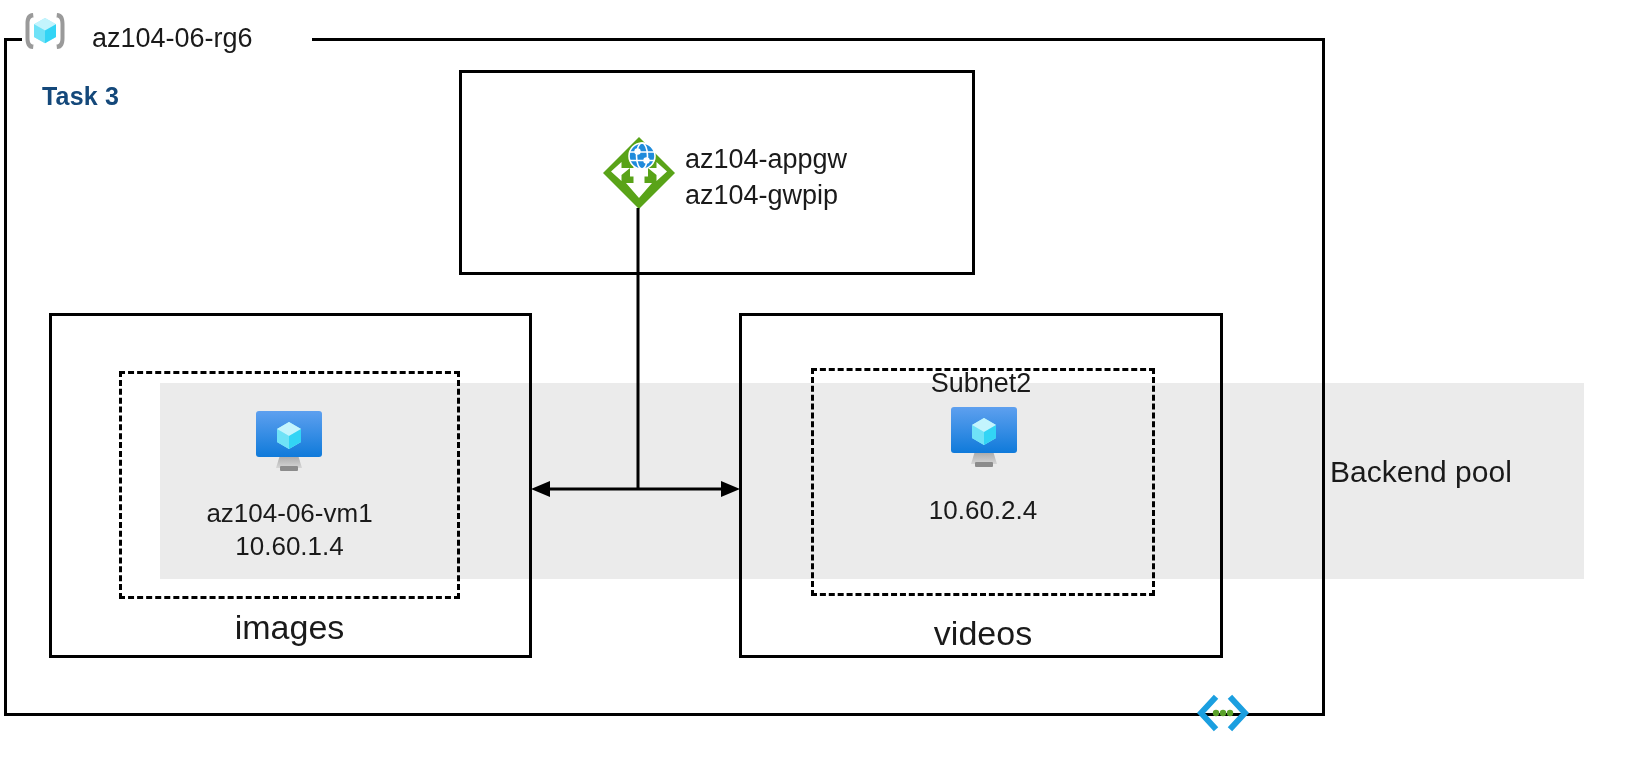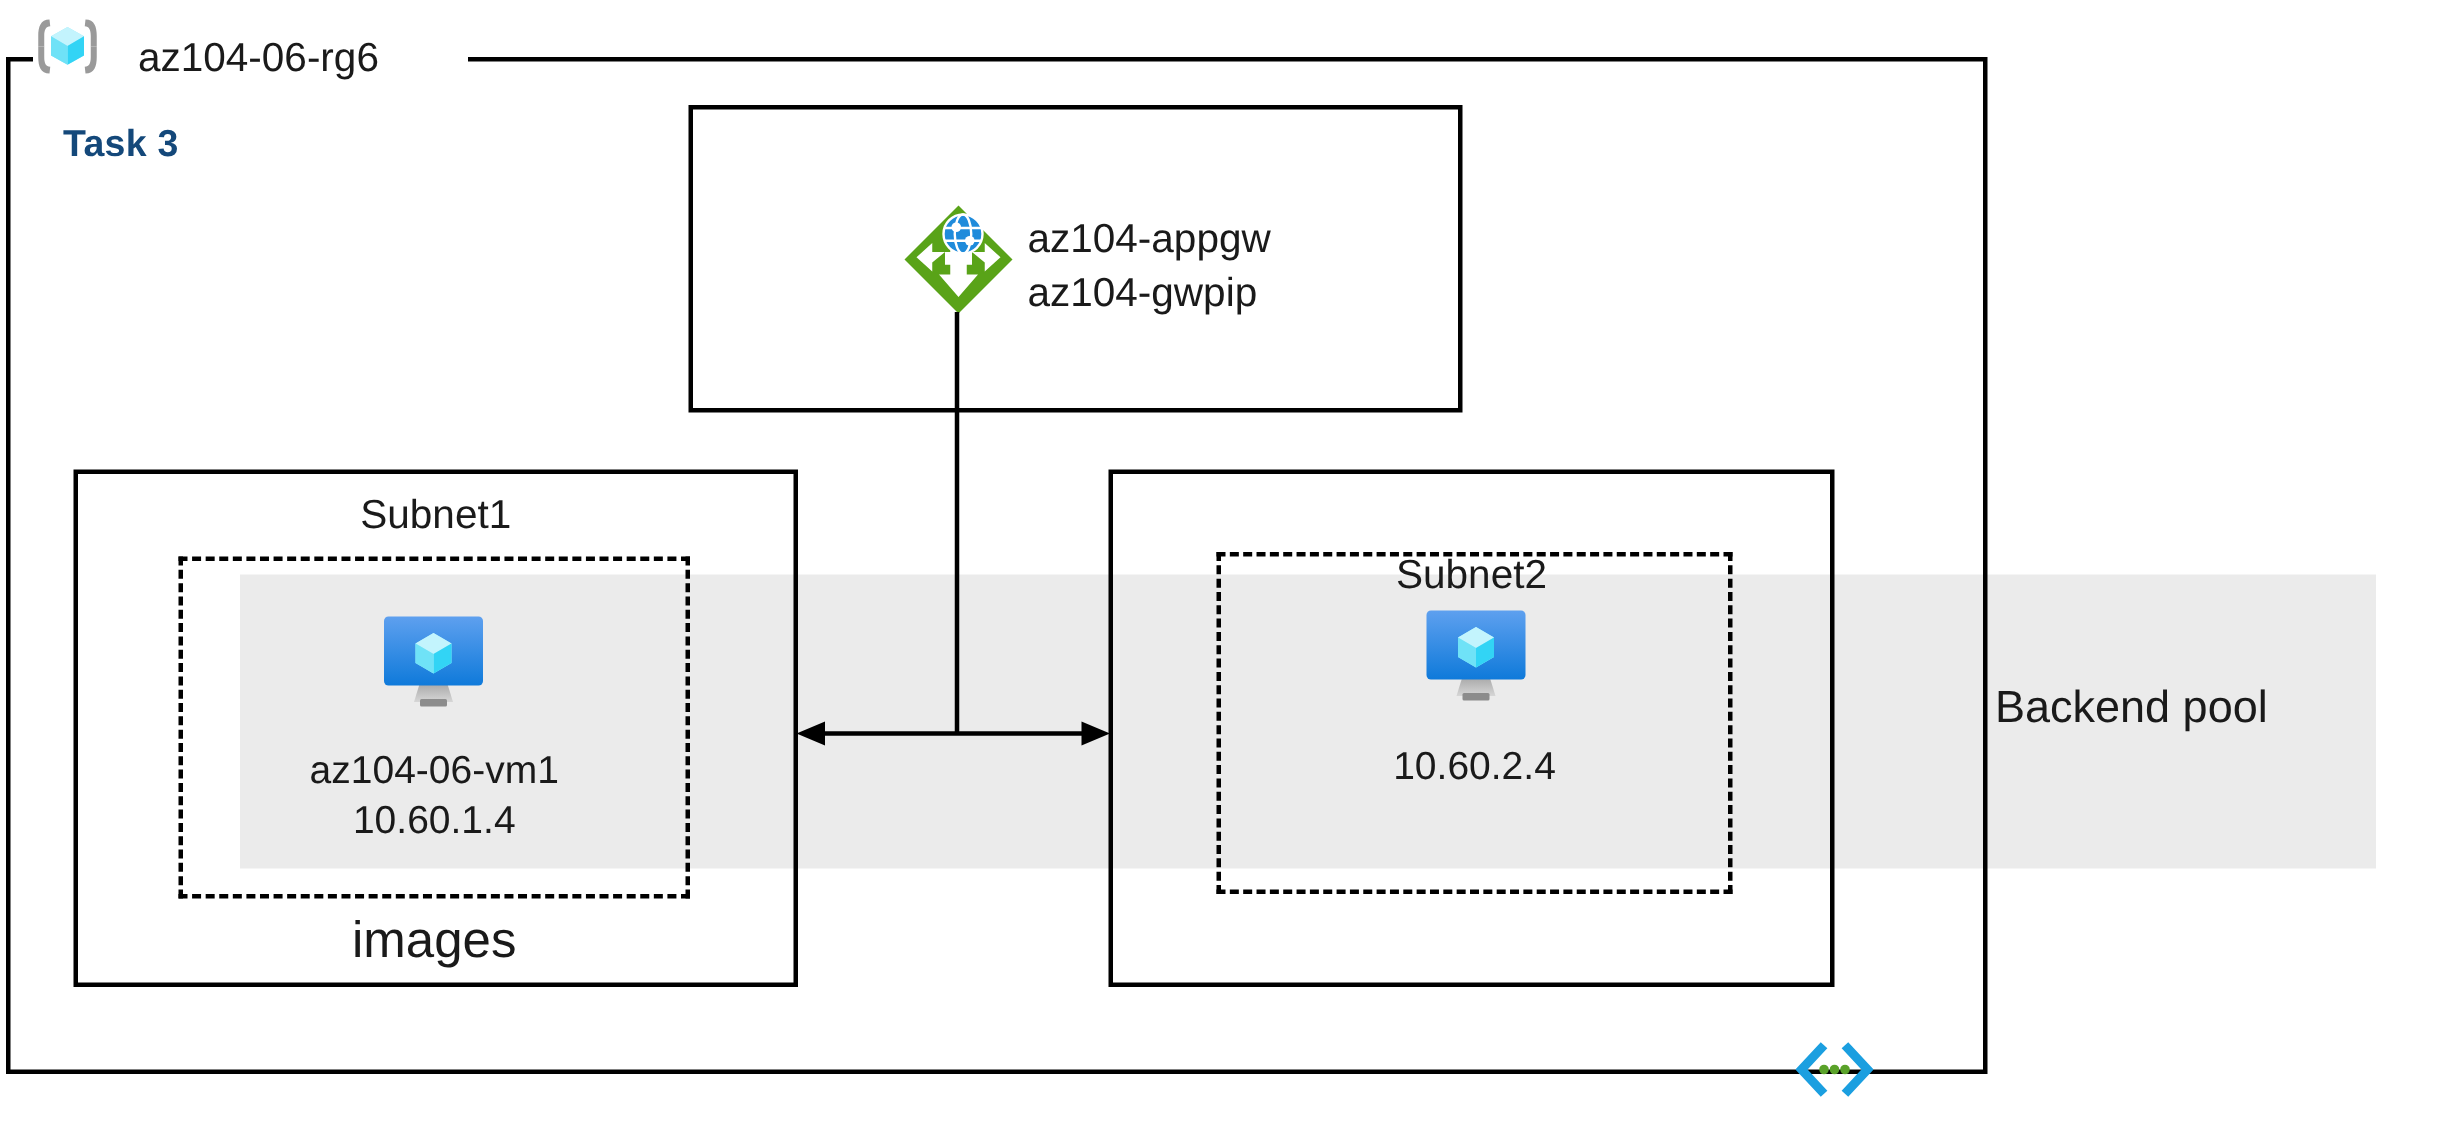--- a/index.html
+++ b/index.html
@@ -205,21 +205,20 @@
       <circle cx="35.5" cy="15.5" r="3.2" fill="#ffffff"></circle>
       <circle cx="44.5" cy="24.5" r="3.2" fill="#ffffff"></circle>
     </svg>
   </div>
   <div id="appgw-labels">
     <div>az104-appgw</div>
     <div>az104-gwpip</div>
   </div>
 
   <div id="subnet1-box" class="subnet-box"></div>
-  <div class="subnet-title" style="left:49px; top:328px; width:483px; text-align:center;">Subnet1</div>
   <div id="vm1-dashed" class="dashed-group"></div>
 
   <div class="vm-icon" style="left:250px; top:408px;">
     <svg width="78" height="66" viewBox="0 0 78 66" xmlns="http://www.w3.org/2000/svg">
       <defs>
         <linearGradient id="vmScreen1" x1="0" y1="0" x2="0" y2="1">
           <stop offset="0" stop-color="#5ea0ef"></stop>
           <stop offset="1" stop-color="#0f7ada"></stop>
         </linearGradient>
         <linearGradient id="vmStand1" x1="0" y1="0" x2="0" y2="1">
@@ -263,20 +262,21 @@
       <rect x="6" y="3" width="66" height="46" rx="3" fill="url(#vmScreen2)"></rect>
       <path d="M39 14 L51 21 L51 34 L39 41 L27 34 L27 21 Z" fill="#9cecfb"></path>
       <path d="M39 14 L51 21 L39 28 L27 21 Z" fill="#c3f4fd"></path>
       <path d="M39 28 L51 21 L51 34 L39 41 Z" fill="#32d4f5"></path>
       <path d="M39 28 L39 41 L27 34 L27 21 Z" fill="#6fe2f7"></path>
     </svg>
   </div>
   <div class="vm-label" style="left:811px; top:494px; width:344px;">
     <div>10.60.2.4</div>
   </div>
+  <div class="group-caption" style="left:811px; top:614px; width:344px; text-align:center;">videos</div>
 
   <svg id="connector-svg" viewBox="0 0 1625 761" xmlns="http://www.w3.org/2000/svg">
 
     <line x1="638" y1="208" x2="638" y2="489" stroke="#000000" stroke-width="3"></line>
 
     <line x1="545" y1="489" x2="728" y2="489" stroke="#000000" stroke-width="3"></line>
     <polygon points="531,489 550,481 550,497" fill="#000000"></polygon>
     <polygon points="740,489 721,481 721,497" fill="#000000"></polygon>
   </svg>
 

